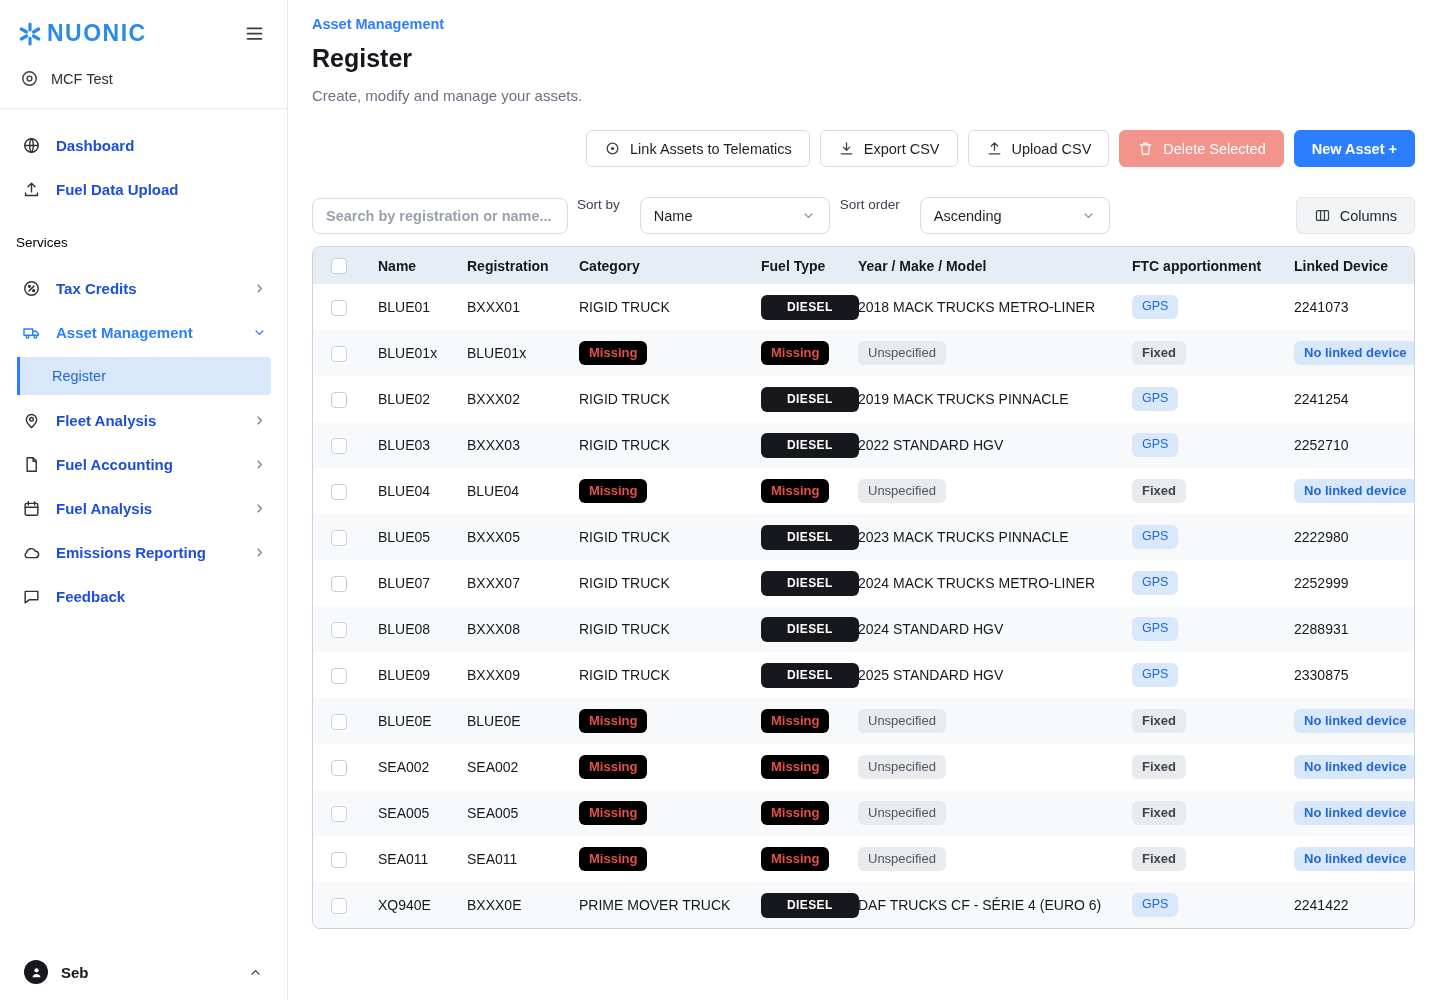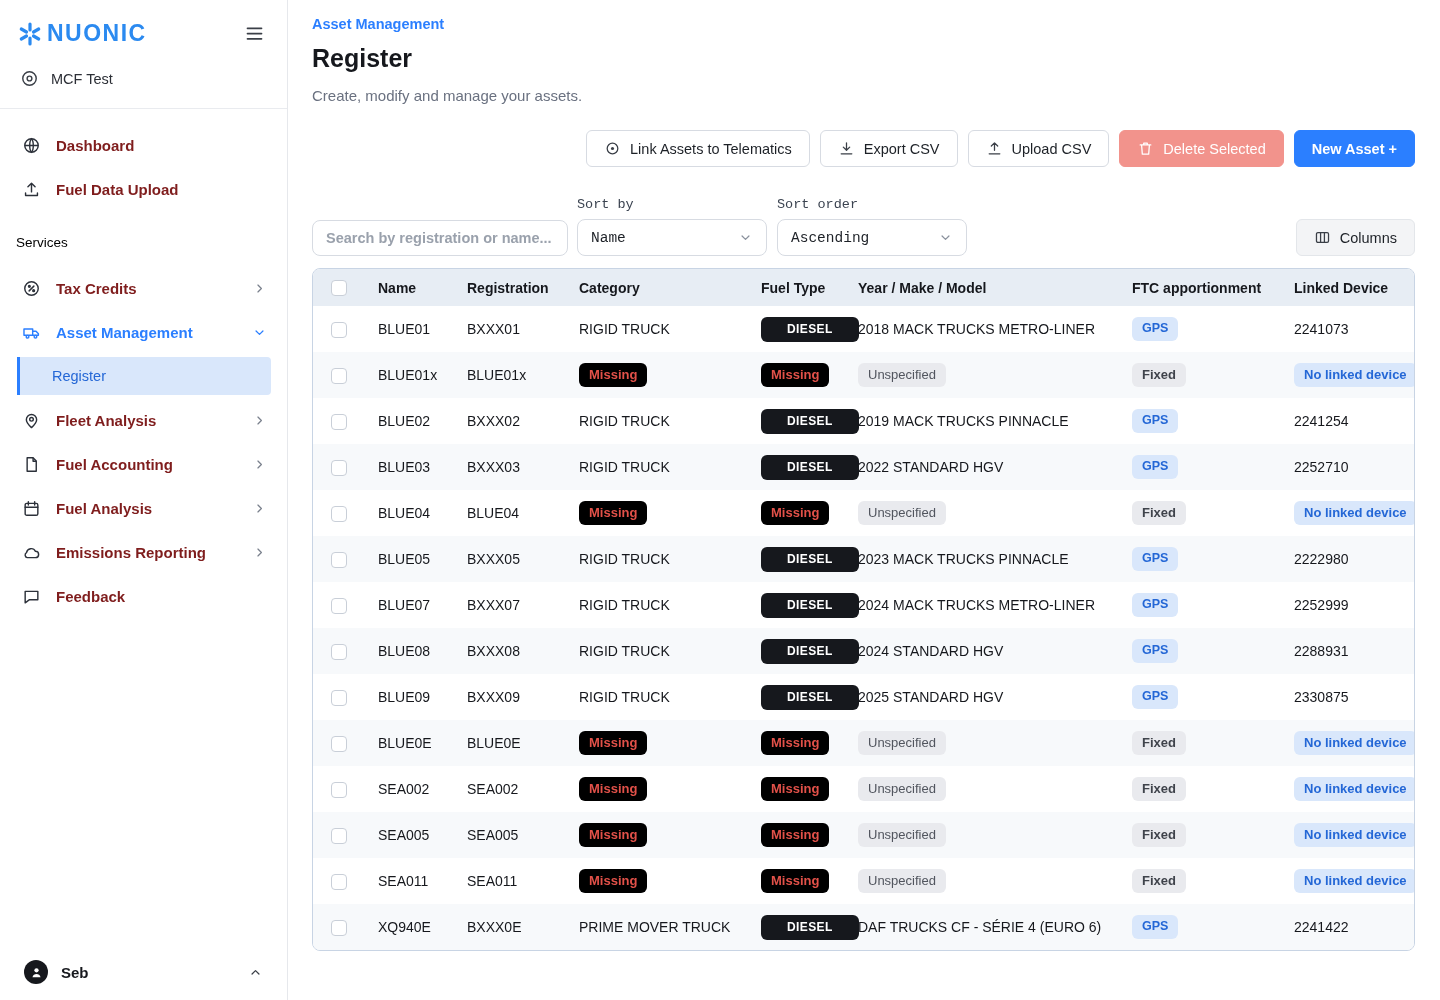--- a/index.html
+++ b/index.html
@@ -8,21 +8,21 @@
   svg{display:block;}
 
   
   .sidebar{width:288px;min-width:288px;height:100%;border-right:1px solid #e6e8ec;display:flex;flex-direction:column;background:#fff;}
   .side-top{display:flex;align-items:center;justify-content:space-between;padding:20px 22px 16px 18px;}
   .logo{display:flex;align-items:center;gap:5px;font-size:23px;font-weight:800;color:#2b8af0;letter-spacing:1.5px;}
   .hamburger{color:#3a3f47;cursor:pointer;}
   .org-row{display:flex;align-items:center;gap:12px;padding:6px 22px 20px 20px;font-size:14.5px;color:#2c2f36;border-bottom:1px solid #e9ebef;cursor:pointer;}
   .org-row .icon{color:#3a3f47;}
   nav{padding-top:14px;}
-  .nav-item{display:flex;align-items:center;gap:15px;height:44px;padding:0 20px 0 22px;font-size:15px;font-weight:600;color:#7f1d1d;cursor:pointer;}
+  .nav-item{display:flex;align-items:center;gap:15px;height:44px;padding:0 20px 0 22px;font-size:15px;font-weight:600;color:#1d4ed8;cursor:pointer;}
   .nav-item .icon{color:#2c313a;width:19px;display:flex;justify-content:center;}
   .nav-item .chev{margin-left:auto;color:#7a818d;}
   .nav-item.active, .nav-item.active .icon, .nav-item.active .chev{color:#2b7fff;}
   .services-label{padding:24px 16px 16px 16px;font-size:13.5px;font-weight:400;color:#000000;}
   .submenu{padding:3px 16px 3px 17px;}
   .submenu-item{display:flex;align-items:center;height:38px;padding-left:32px;background:#d9e7fb;border-left:3px solid #2b7fff;color:#2467d6;font-size:14.5px;border-radius:0 4px 4px 0;cursor:pointer;}
   .user-row{margin-top:auto;display:flex;align-items:center;gap:13px;padding:18px 24px 16px 24px;cursor:pointer;text-align:center;}
   .avatar{width:24px;height:24px;border-radius:50%;background:#16181d;display:flex;align-items:center;justify-content:center;}
   .user-name{font-size:15px;font-weight:700;color:#16181d;}
   .user-row .chev{margin-left:auto;color:#3a3f47;}
@@ -36,21 +36,21 @@
   .toolbar{display:flex;justify-content:flex-end;gap:10px;margin-top:26px;}
   .btn{display:inline-flex;align-items:center;gap:9px;height:37px;padding:0 17px;border:1px solid #d7dbe2;border-radius:6px;background:#fff;font-size:14.5px;font-weight:500;color:#1d2127;cursor:pointer;font-family:inherit;}
   .btn .icon{color:#3a3f47;}
   .btn.danger{background:#f2938c;border-color:#f2938c;color:#fff;}
   .btn.danger .icon{color:#fff;}
   .btn.primary{background:#2b7fff;border-color:#2b7fff;color:#fff;font-weight:600;}
 
   .filters{display:flex;align-items:flex-end;margin-top:30px;}
   .search-input{width:256px;height:36px;border:1px solid #d7dbe2;border-radius:8px;padding:0 13px;font-size:14.5px;color:#1d2127;font-family:inherit;outline:none;margin-right:9px;font-weight:bold;}
   .search-input::placeholder{color:#9aa1ac;}
-  .filter-group{display:flex;flex-direction:column;gap:7px;margin-right:10px;font-family:Liberation Mono, monospace;}
+  .filter-group{display:flex;flex-direction:row;gap:20px;margin-right:10px;}
   .filter-label{font-size:13.5px;color:#3b4350;}
   .select{display:flex;align-items:center;justify-content:space-between;width:190px;height:37px;padding:0 13px;border:1px solid #d7dbe2;border-radius:8px;font-size:14.5px;color:#1d2127;cursor:pointer;background:#fff;}
   .select .chev{color:#8a919d;}
   .columns-btn{margin-left:auto;background:#f3f4f6;border-color:#e3e6ea;}
 
   
   .table-wrap{margin-top:12px;border:1px solid #c8d4e4;border-radius:8px;overflow:hidden;width:1103px;}
   table{border-collapse:collapse;width:100%;table-layout:fixed;}
   thead th{background:#e7edf4;height:37px;text-align:left;padding:0 12px;font-size:14px;font-weight:700;color:#16181d;}
   tbody td{height:46px;padding:0 12px;font-size:14px;color:#16181d;}
@@ -63,21 +63,21 @@
   .col-model{width:274px;}
   .col-ftc{width:162px;}
   .col-dev{width:134px;}
   th.cb-cell,td.cb-cell{padding-left:18px;}
   input[type=checkbox]{appearance:none;-webkit-appearance:none;width:16px;height:16px;border:1.5px solid #c9cfd8;border-radius:4px;background:#fff;cursor:pointer;vertical-align:middle;}
 
   .badge{display:inline-block;padding:4px 10px;border-radius:6px;font-size:13px;line-height:1.25;white-space:nowrap;}
   .badge.diesel{background:#16181d;color:#fff;font-weight:700;font-size:12px;letter-spacing:.4px;padding:5px 26px;}
   .badge.missing{background:#000000;color:#e25149;font-weight:600;}
   .badge.unspecified{background:#e9eaee;color:#51555e;}
-  .badge.gps{background:#d9e7fb;color:#2467d6;font-weight:700;font-size:12.5px;}
+  .badge.gps{background:#d9e7fb;color:#2467d6;font-weight:400;font-size:12.5px;}
   .badge.fixed{background:#e9eaee;color:#3f434b;font-weight:600;}
   .badge.nodevice{background:#d9e7fb;color:#2467d6;font-weight:700;}
 </style>
 </head>
 <body>
 
 <aside class="sidebar">
   <div class="side-top">
     <div class="logo">
       <svg width="24" height="24" viewBox="0 0 24 24" fill="none" stroke="#2b8af0" stroke-width="3.2" stroke-linecap="round">

